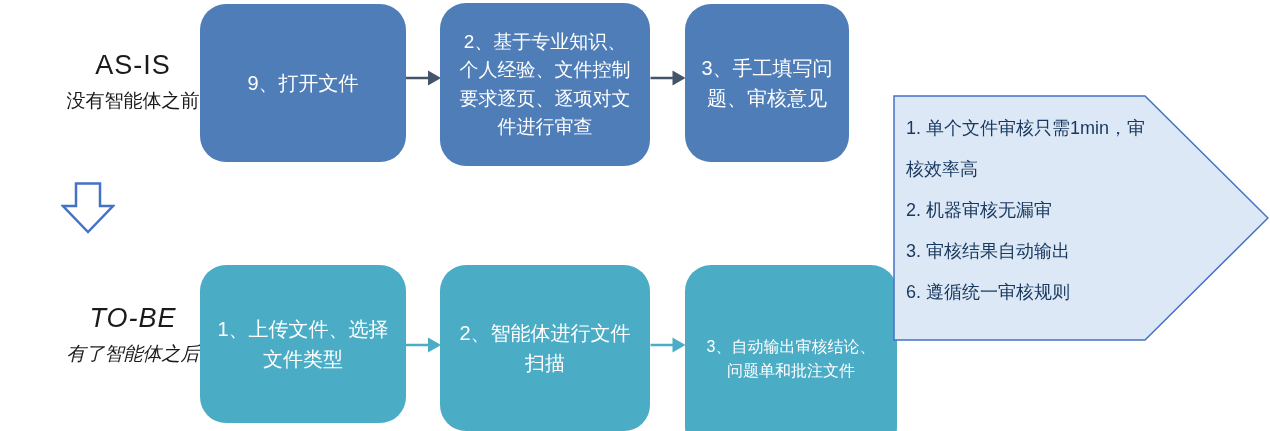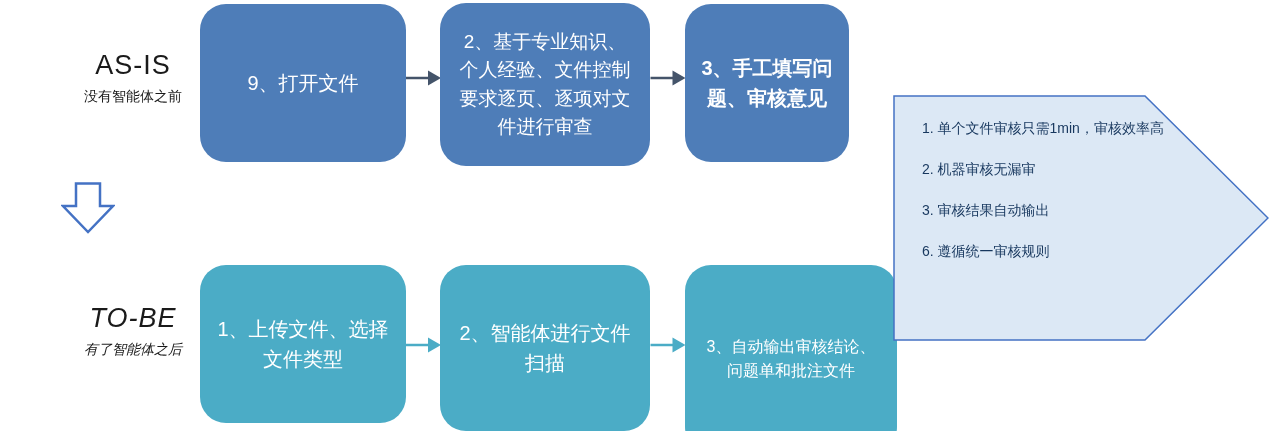--- a/index.html
+++ b/index.html
@@ -20,21 +20,21 @@
     width: 192px;
     text-align: center;
     color: #1a1a1a;
     margin-left: 37px;
   }
   .side-label .title {
     font-size: 27px;
     letter-spacing: 1px;
   }
   .side-label .subtitle {
-    font-size: 14px;
+    font-size: 19px;
     margin-top: 7px;
     text-align: center;
   }
   .flow-box {
     position: absolute;
     border-radius: 26px;
     color: #ffffff;
     font-size: 20px;
     line-height: 1.5;
     display: flex;
@@ -67,25 +67,25 @@
     width: 376px;
     height: 246px;
   }
   .benefit-banner svg {
     position: absolute;
     left: 0; top: 0;
     width: 100%; height: 100%;
   }
   .benefit-text {
     position: absolute;
-    left: 29px;
+    left: 13px;
     top: 13px;
     width: 245px;
     color: var(--benefit_text, #17375E);
-    font-size: 14px;
+    font-size: 18px;
   }
   .benefit-line {
     line-height: 41px;
   }
 </style>
 </head>
 <body>
 
 <div class="page">
 
@@ -120,21 +120,21 @@
     <span>2、基于专业知识、个人经验、文件控制要求逐页、逐项对文件进行审查</span>
   </div>
 
   <div class="flow-arrow asis-arrow" style="left:649px; top:67px; width:37px; height:22px;">
     <svg viewBox="0 0 36 22">
       <line x1="1" y1="11" x2="25" y2="11" stroke="currentColor" stroke-width="2.5"></line>
       <polygon points="23,3.5 36,11 23,18.5" fill="currentColor"></polygon>
     </svg>
   </div>
 
-  <div class="flow-box asis-box" style="left:685px; top:4px; width:164px; height:158px;font-weight:bold;">
+  <div class="flow-box asis-box" style="left:685px; top:4px; width:164px; height:158px;">
     <span>3、手工填写问题、审核意见</span>
   </div>
 
   <div class="flow-box tobe-box" style="left:200px; top:265px; width:206px; height:158px;">
     <span>1、上传文件、选择文件类型</span>
   </div>
 
   <div class="flow-arrow tobe-arrow" style="left:405px; top:334px; width:36px; height:22px;">
     <svg viewBox="0 0 36 22">
       <line x1="1" y1="11" x2="25" y2="11" stroke="currentColor" stroke-width="2.5"></line>

